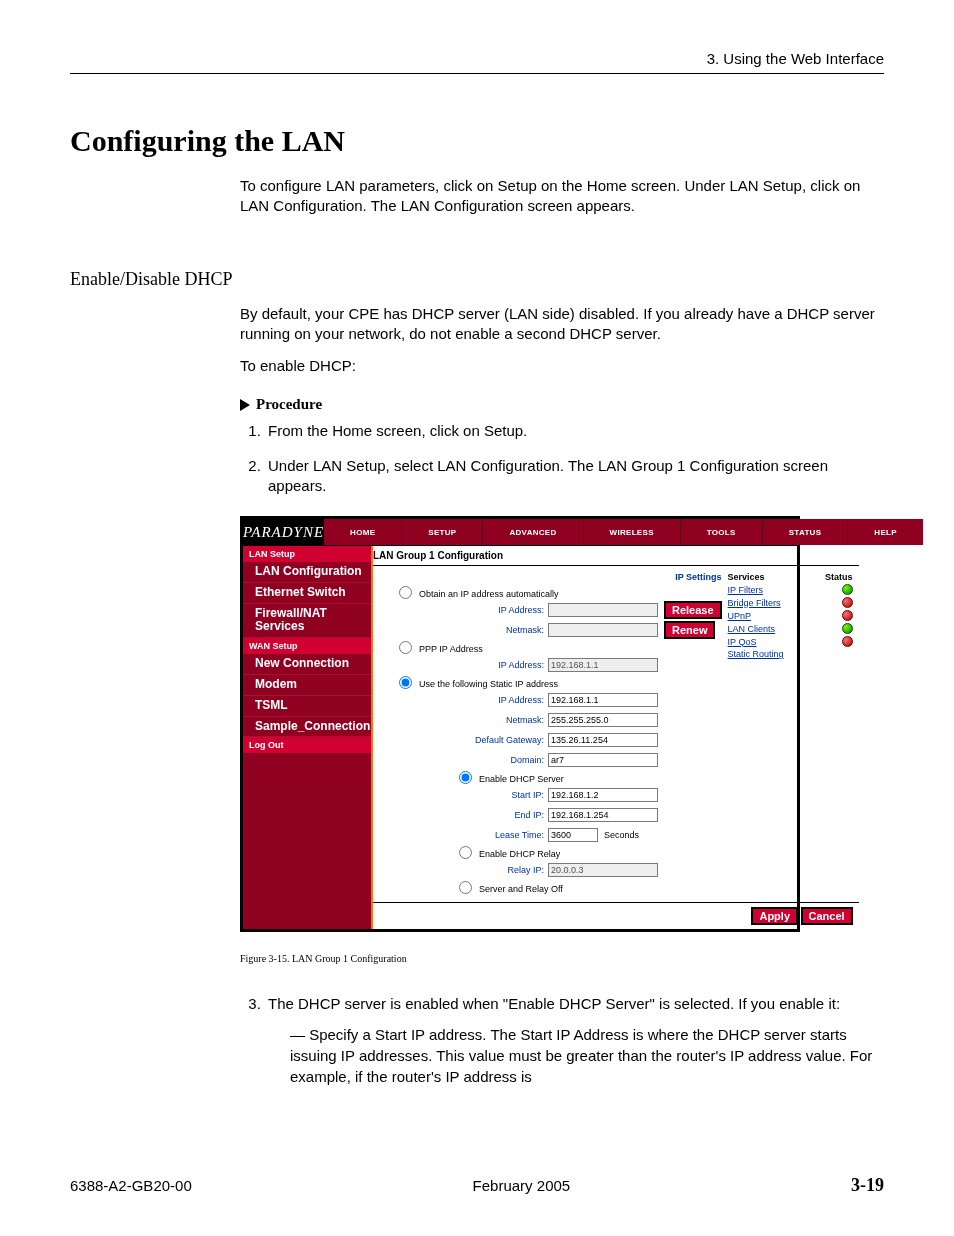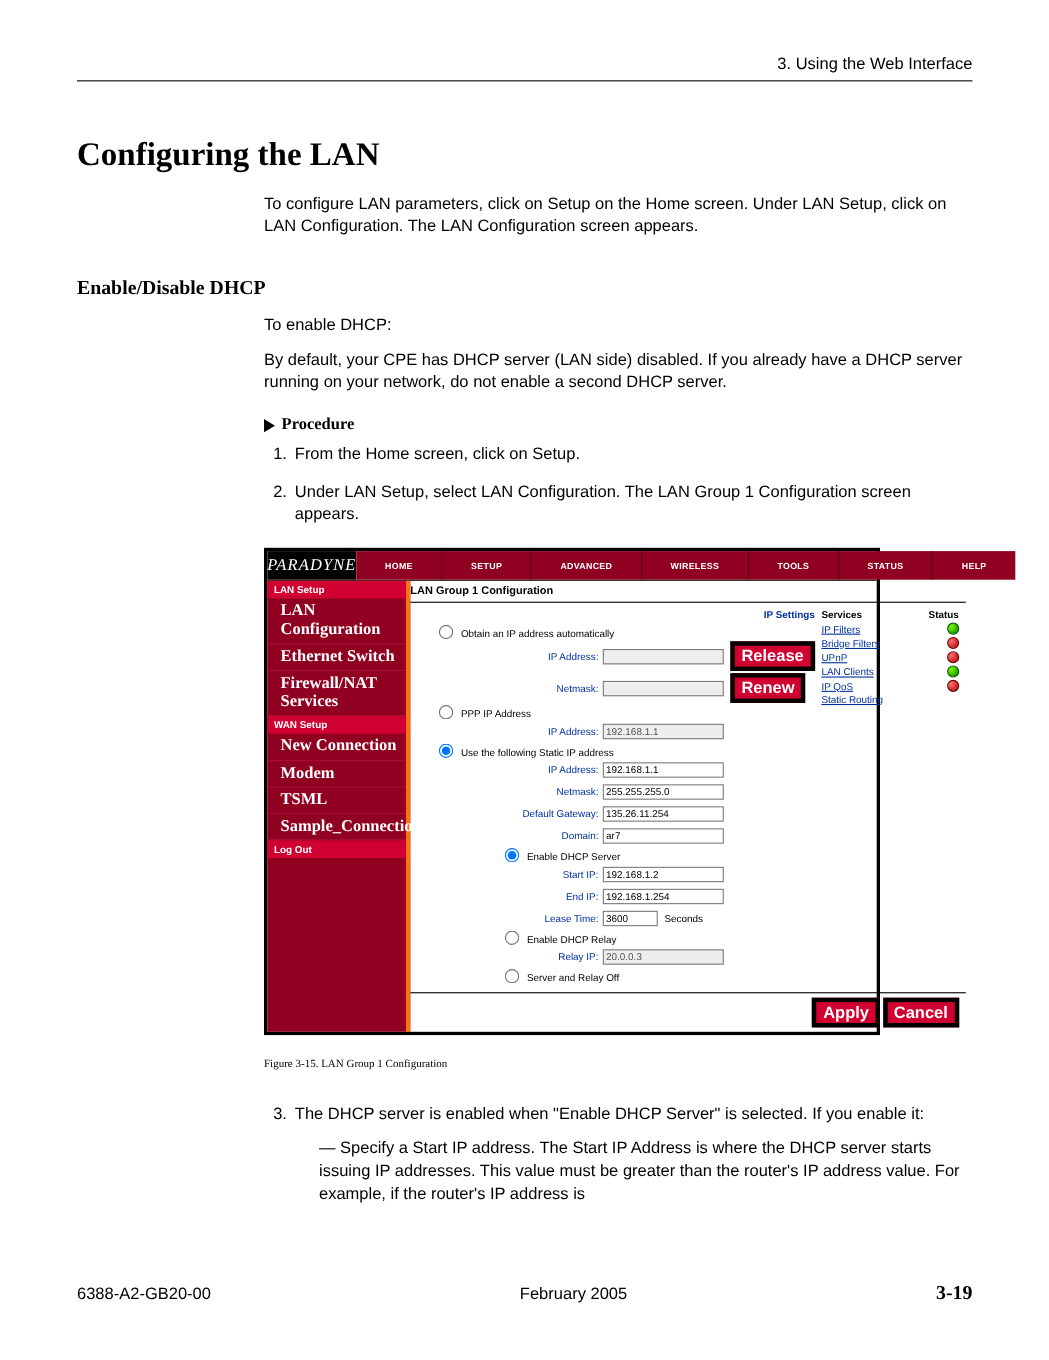--- a/index.html
+++ b/index.html
@@ -39,23 +39,23 @@
     margin-left: 170px;
     margin-right: 0;
   }
   .body-indent p {
     font-size: 15px;
     line-height: 1.35;
     margin: 0 0 12px 0;
   }
   h2.page-h2 {
     font-family: "Times New Roman", Times, serif;
-    font-weight: bold;
+    font-weight: normal;
     font-size: 18px;
-    margin: 34px 0 14px 0;
+    margin: 52px 0 14px 0;
   }
   .proc-head {
     display: flex;
     align-items: center;
     gap: 6px;
     margin: 20px 0 8px 170px;
     font-family: "Times New Roman", Times, serif;
     font-weight: bold;
     font-size: 15px;
   }
@@ -140,37 +140,36 @@
   .shot .tab:last-child { border-right: none; flex:1; justify-content:flex-start; }
   .shot .body {
     display: flex;
     min-height: 360px;
   }
   .shot .sidebar {
     width: 130px;
     background: #900020;
     color: #fff;
     box-sizing: border-box;
-    border-right: 4px solid #f97316;
+    border-right: 2px solid #f97316;
   }
   .sidebar .grp-hdr {
     background: #d00030;
     color: #fff;
     font-weight: bold;
     font-size: 9px;
     padding: 3px 6px;
   }
   .sidebar .item {
     color: #fff;
-    font-size: 15px;
+    font-size: 12px;
     font-weight: bold;
     padding: 3px 6px 3px 12px;
     border-bottom: 1px solid #a81034;
     line-height: 1.15;
-    font-family: Liberation Serif, serif;
   }
   .shot .main {
     flex: 1;
     padding: 0;
     display: flex;
     flex-direction: column;
     color: #0030a0;
   }
   .main-title {
     text-align: left;
@@ -231,23 +230,23 @@
     border: 1px solid #7a7a7a;
     padding: 1px 2px;
   }
   .form-row input[disabled], .form-row input.dis {
     background: #eee;
     color: #555;
   }
   .btn {
     background: #d00030;
     color: #fff;
-    border: 4px solid #000000;
-    font-weight: bold;
-    font-size: 15px;
+    border: 2px solid #000000;
+    font-weight: bold;
+    font-size: 11px;
     padding: 1px 6px;
   }
   .section-sub {
     text-align: right;
     color: #0030a0;
     font-weight: bold;
     font-size: 9px;
     margin-bottom: 4px;
   }
   .form-radio {
@@ -261,21 +260,21 @@
   .form-radio input[type=radio] { margin:0 3px 0 0; }
   .bottom-bar {
     border-top: 1px solid #000;
     text-align: right;
     padding: 4px 6px;
   }
   .footer {
     position: absolute;
     left: 70px;
     right: 70px;
-    bottom: 50px;
+    bottom: 40px;
     display: flex;
     justify-content: space-between;
     font-size: 15px;
     align-items: baseline;
   }
   .footer .pn {
     font-family: "Times New Roman", serif;
     font-size: 18px;
     font-weight: bold;
   }
@@ -287,22 +286,22 @@
   <div class="header-right">3. Using the Web Interface</div>
   <hr class="hr">
 
   <h1 class="page-h1">Configuring the LAN</h1>
   <div class="body-indent">
     <p>To configure LAN parameters, click on Setup on the Home screen. Under LAN Setup, click on LAN Configuration. The LAN Configuration screen appears.</p>
   </div>
 
   <h2 class="page-h2">Enable/Disable DHCP</h2>
   <div class="body-indent">
+    <p>By default, your CPE has DHCP server (LAN side) disabled. If you already have a DHCP server running on your network, do not enable a second DHCP server.</p>
     <p>To enable DHCP:</p>
-    <p>By default, your CPE has DHCP server (LAN side) disabled. If you already have a DHCP server running on your network, do not enable a second DHCP server.</p>
   </div>
 
   <div class="proc-head">
     <span class="tri"></span>
     <span>Procedure</span>
   </div>
 
   <ol class="proc">
     <li>From the Home screen, click on Setup.</li>
     <li>Under LAN Setup, select LAN Configuration. The LAN Group 1 Configuration screen appears.</li>

